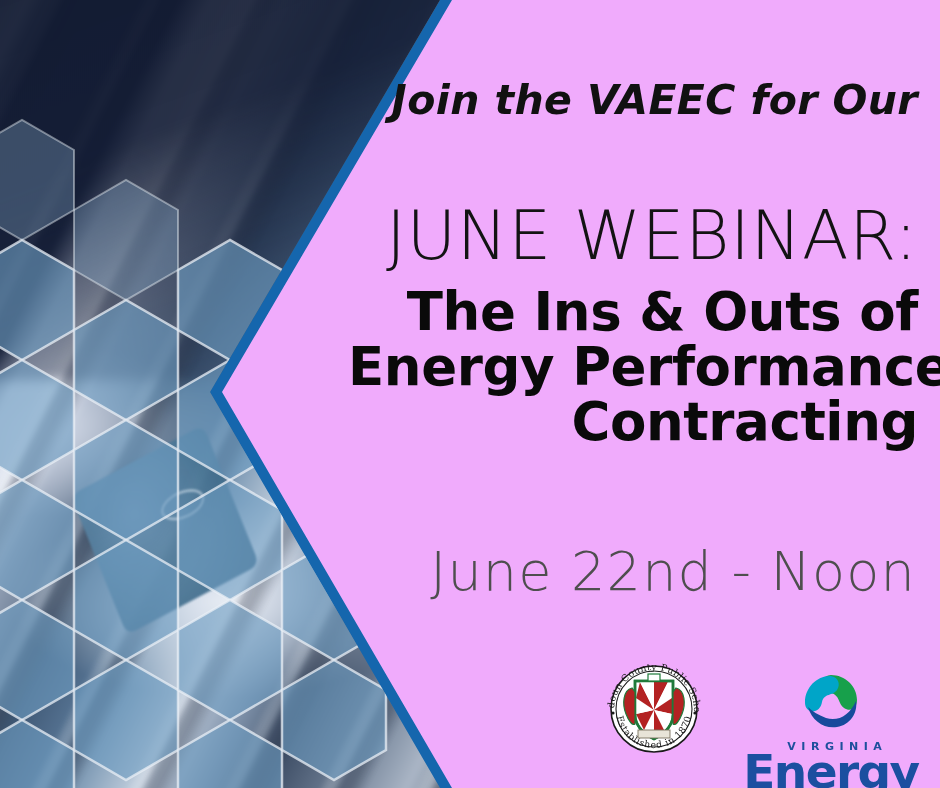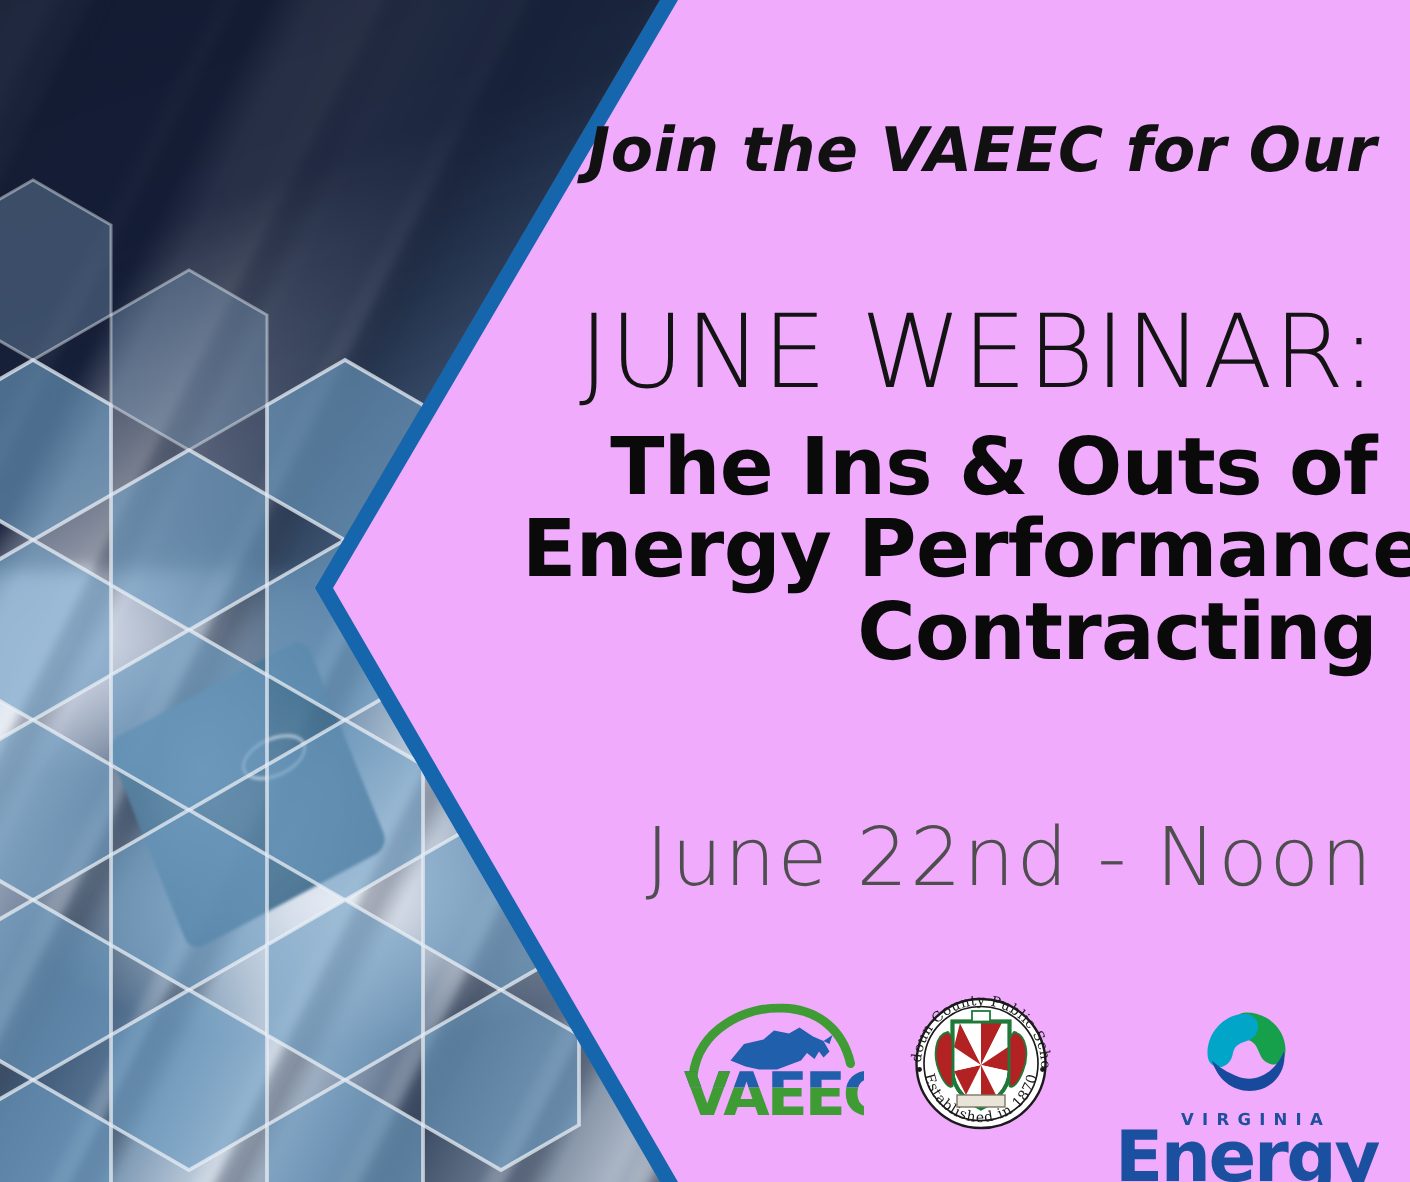--- a/index.html
+++ b/index.html
@@ -273,48 +273,20 @@
       <span class="ln">The Ins &amp; Outs of</span>
       <span class="ln">Energy Performance</span>
       <span class="ln">Contracting</span>
     </div>
 
     <div class="datetime">June 22nd  -  Noon</div>
   </div>
 
   <div class="logo-row">
 
-    <div class="logo-vaeec">
-      <svg viewBox="0 0 122 78" width="122" height="78">
-        <defs>
-          <clipPath id="vaeecTop">
-              <rect x="0" y="0" width="122" height="56"></rect>
-            </clipPath>
-          <clipPath id="vaeecBot">
-              <rect x="0" y="56" width="122" height="30"></rect>
-            </clipPath>
-        </defs>
-
-        <path d="M8,48 C12,16 44,2 68,3 C92,4 108,18 113,40" fill="none" stroke="#3f9c35" stroke-width="6" stroke-linecap="round"></path>
-
-        <path d="M33,38 L42,27 L55,24 L62,18 L72,20 L79,16 L88,22 L95,25 L99,32 L95,36 L92,32 L89,37 L84,33 L80,38 L72,41 L64,44 L52,44 L43,42 Z" fill="#1f5fab"></path>
-        <path d="M95,25 L101,21 L99,27 Z" fill="#1f5fab"></path>
-
-        <g clip-path="url(#vaeecTop)">
-          <text x="2" y="74" font-family="DejaVu Sans, sans-serif" font-size="40" font-weight="bold" letter-spacing="-2" fill="#1f5fab">VAEEC</text>
-        </g>
-        <g clip-path="url(#vaeecBot)">
-          <text x="2" y="74" font-family="DejaVu Sans, sans-serif" font-size="40" font-weight="bold" letter-spacing="-2" fill="#3f9c35">VAEEC</text>
-        </g>
-
-        <g clip-path="url(#vaeecTop)">
-          <text x="2" y="74" font-family="DejaVu Sans, sans-serif" font-size="40" font-weight="bold" letter-spacing="-2" fill="#3f9c35">V</text>
-        </g>
-      </svg>
-    </div>
 
     <div class="logo-seal">
       <svg viewBox="0 0 104 100" width="104" height="100">
         <defs>
           <path id="arcTop" d="M 12,52 A 40,40 0 0 1 92,52"></path>
           <path id="arcBot" d="M 14,52 A 38,38 0 0 0 90,52"></path>
         </defs>
         <circle cx="52" cy="51" r="43" fill="#ffffff" stroke="#1a1a1a" stroke-width="1.6"></circle>
         <circle cx="52" cy="51" r="38" fill="none" stroke="#1a1a1a" stroke-width="1.1"></circle>
         <circle cx="11" cy="55" r="1.6" fill="#1a1a1a"></circle>

